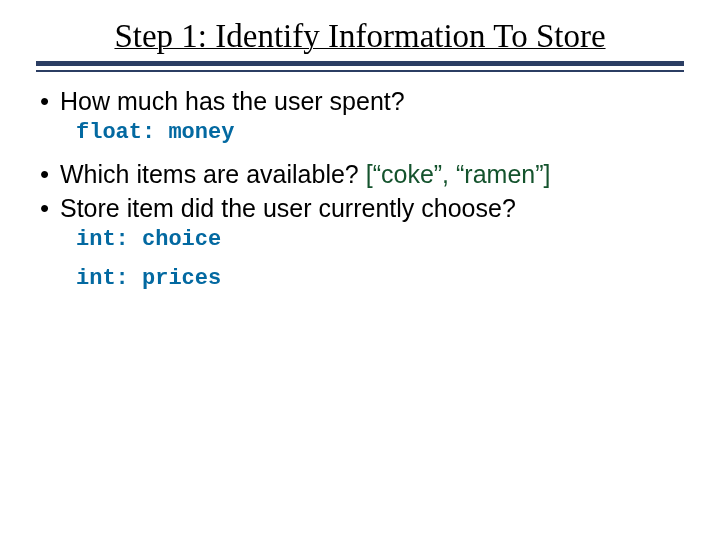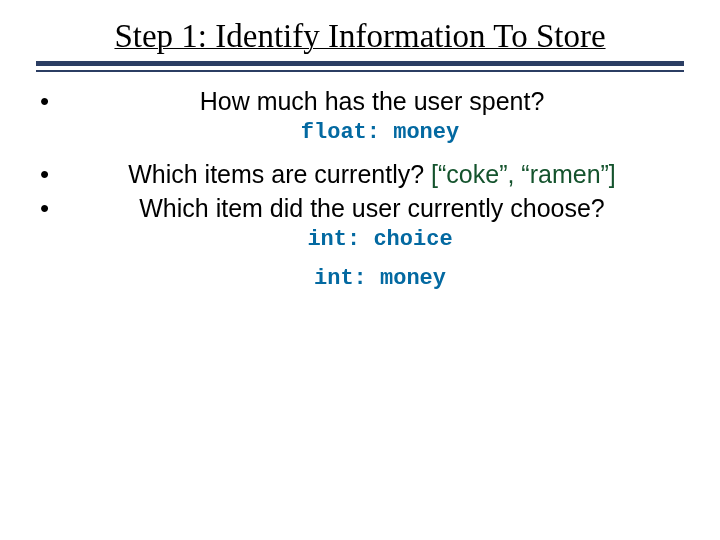--- a/index.html
+++ b/index.html
@@ -10,21 +10,21 @@
     font-size: 33px;
     text-align: center;
     text-decoration: underline;
     text-decoration-thickness: 1px;
     margin-bottom: 6px;
   }
   .rule-wrap { margin: 0 0 14px 0; }
   .rule-thick { height: 5px; background: #2b3d63; }
   .rule-thin { height: 2px; background: #2b3d63; margin-top: 4px; }
   .bullets { list-style: none; }
-  .bullets > li { margin-bottom: 4px; text-align: center; }
+  .bullets > li { margin-bottom: 4px; }
   .bullet-row { position: relative; padding-left: 24px; }
   .bullet-row::before {
     content: "•";
     position: absolute;
     left: 4px;
     top: 0;
     font-size: 26px;
     line-height: 30px;
     color: #000;
   }
@@ -56,32 +56,32 @@
     <li>
       <div class="bullet-row">
         <span class="q">How much has the user spent?</span>
         <span class="q extra"></span>
       </div>
       <div class="code">float: money</div>
     </li>
 
     <li>
       <div class="bullet-row">
-        <span class="q">Which items are currently? </span>
+        <span class="q">Which items are available? </span>
         <span class="q extra">[“coke”, “ramen”]</span>
       </div>
     </li>
 
 
     <li>
       <div class="bullet-row">
-        <span class="q">Which item did the user currently choose?</span>
+        <span class="q">Store item did the user currently choose?</span>
         <span class="q extra"></span>
       </div>
       <div class="code">int: choice</div>
     </li>
 
     <li>
-      <div class="code">int: money</div>
+      <div class="code">int: prices</div>
     </li>
 
   </ul>
 </div>
 
 </body></html>

